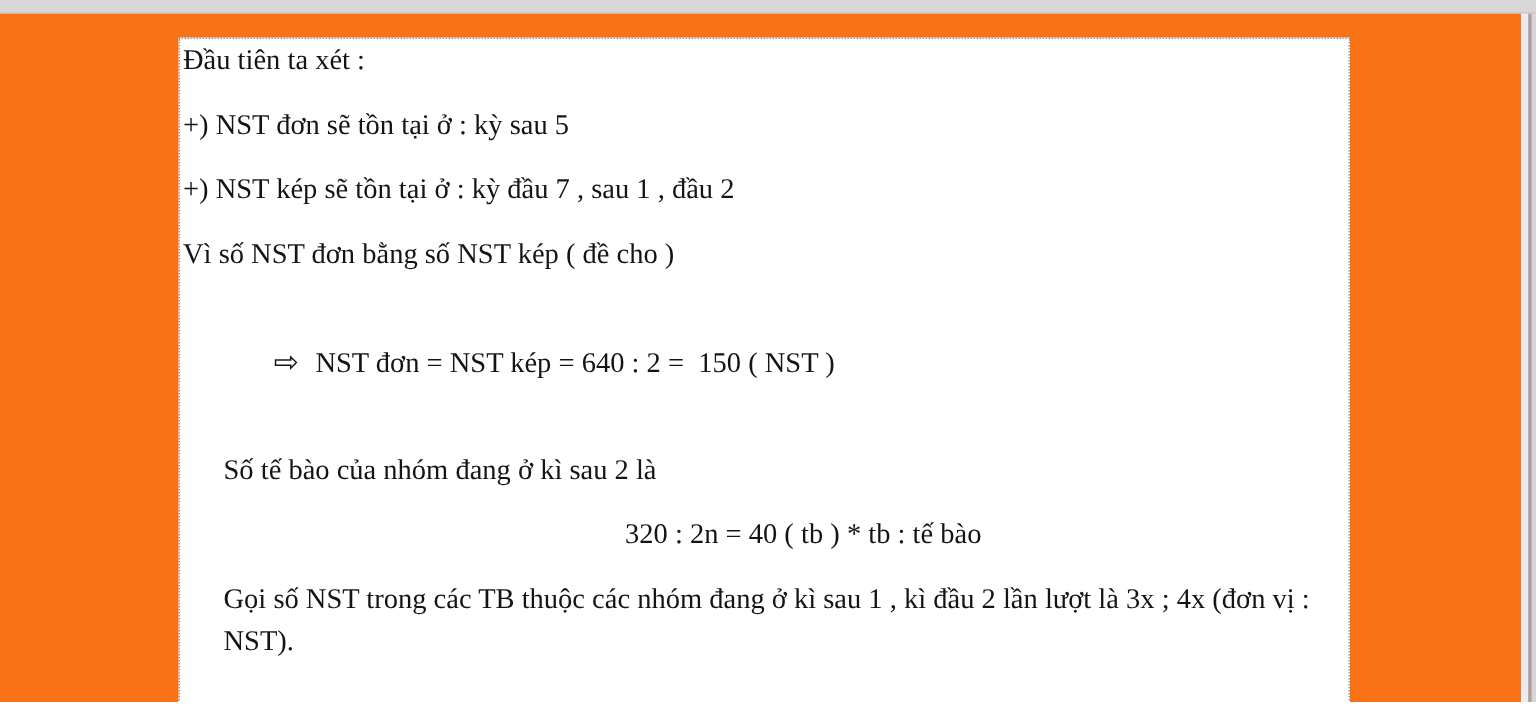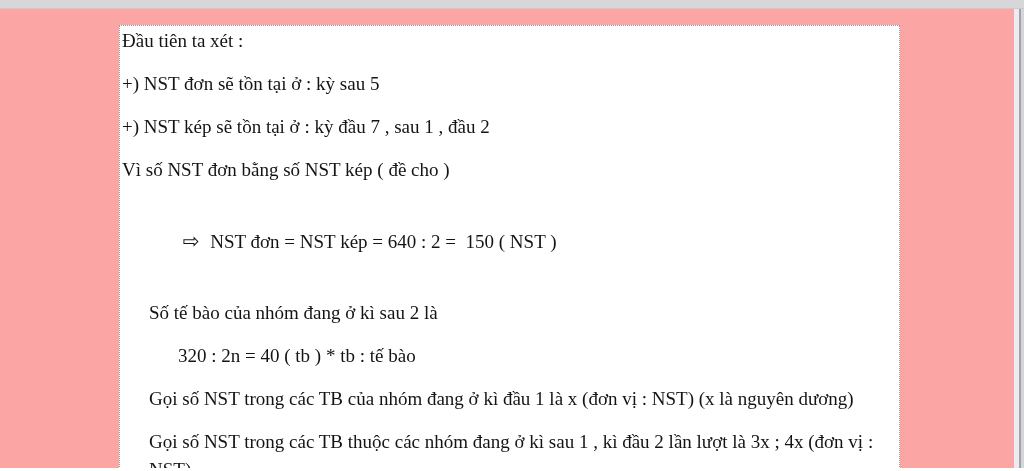--- a/index.html
+++ b/index.html
@@ -5,21 +5,21 @@
   html, body {
     margin: 0;
     padding: 0;
     background: #ffffff;
   }
   #page {
     position: relative;
     width: 1024px;
     height: 468px;
     overflow: hidden;
-    background: #fca5a5;
+    background: #f97316;
     font-family: "Liberation Serif", "DejaVu Serif", serif;
   }
   .top-bar {
     position: absolute;
     left: 0; top: 0;
     width: 1024px; height: 9px;
     background: #d7d7da;
     border-bottom: 1px solid #c9c9ce;
     box-sizing: border-box;
     z-index: 5;
@@ -52,21 +52,21 @@
     padding: 1px 6px 0 2px;
   }
   .para {
     margin: 0 0 15px 0;
     font-size: 19px;
     line-height: 28px;
     color: #141414;
     white-space: pre-wrap;
   }
   .ind-1 { padding-left: 27px; font-family: Liberation Serif, serif; }
-  .ind-2 { padding-left: 56px; }
+  .ind-2 { padding-left: 56px; text-align: center; }
   .ind-arrow { padding-left: 32px; }
   .arrow {
     font-family: "DejaVu Sans", sans-serif;
     font-size: 20px;
     margin-right: 11px;
   }
 </style>
 </head>
 <body>
 
@@ -81,18 +81,17 @@
   <div class="answer-box">
     <p class="para">Đầu tiên ta xét :</p>
     <p class="para">+) NST đơn sẽ tồn tại ở : kỳ sau 5</p>
     <p class="para">+) NST kép sẽ tồn tại ở : kỳ đầu 7 , sau 1 , đầu 2</p>
     <p class="para">Vì số NST đơn bằng số NST kép ( đề cho )</p>
     <p class="para ind-arrow">
       <span class="arrow">⇨</span><span>NST đơn = NST kép = 640 : 2 =  150 ( NST )</span>
     </p>
     <p class="para ind-1">Số tế bào của nhóm đang ở kì sau 2 là</p>
     <p class="para ind-2">320 : 2n = 40 ( tb ) * tb : tế bào</p>
-    <p class="para ind-1">Gọi số NST trong các TB của nhóm đang ở kì đầu 1 là x (đơn vị : NST) (x là nguyên dương)</p>
     <p class="para ind-1">Gọi số NST trong các TB thuộc các nhóm đang ở kì sau 1 , kì đầu 2 lần lượt là 3x ; 4x (đơn vị : NST).</p>
 
   </div>
 
 </div>
 
 </body></html>

